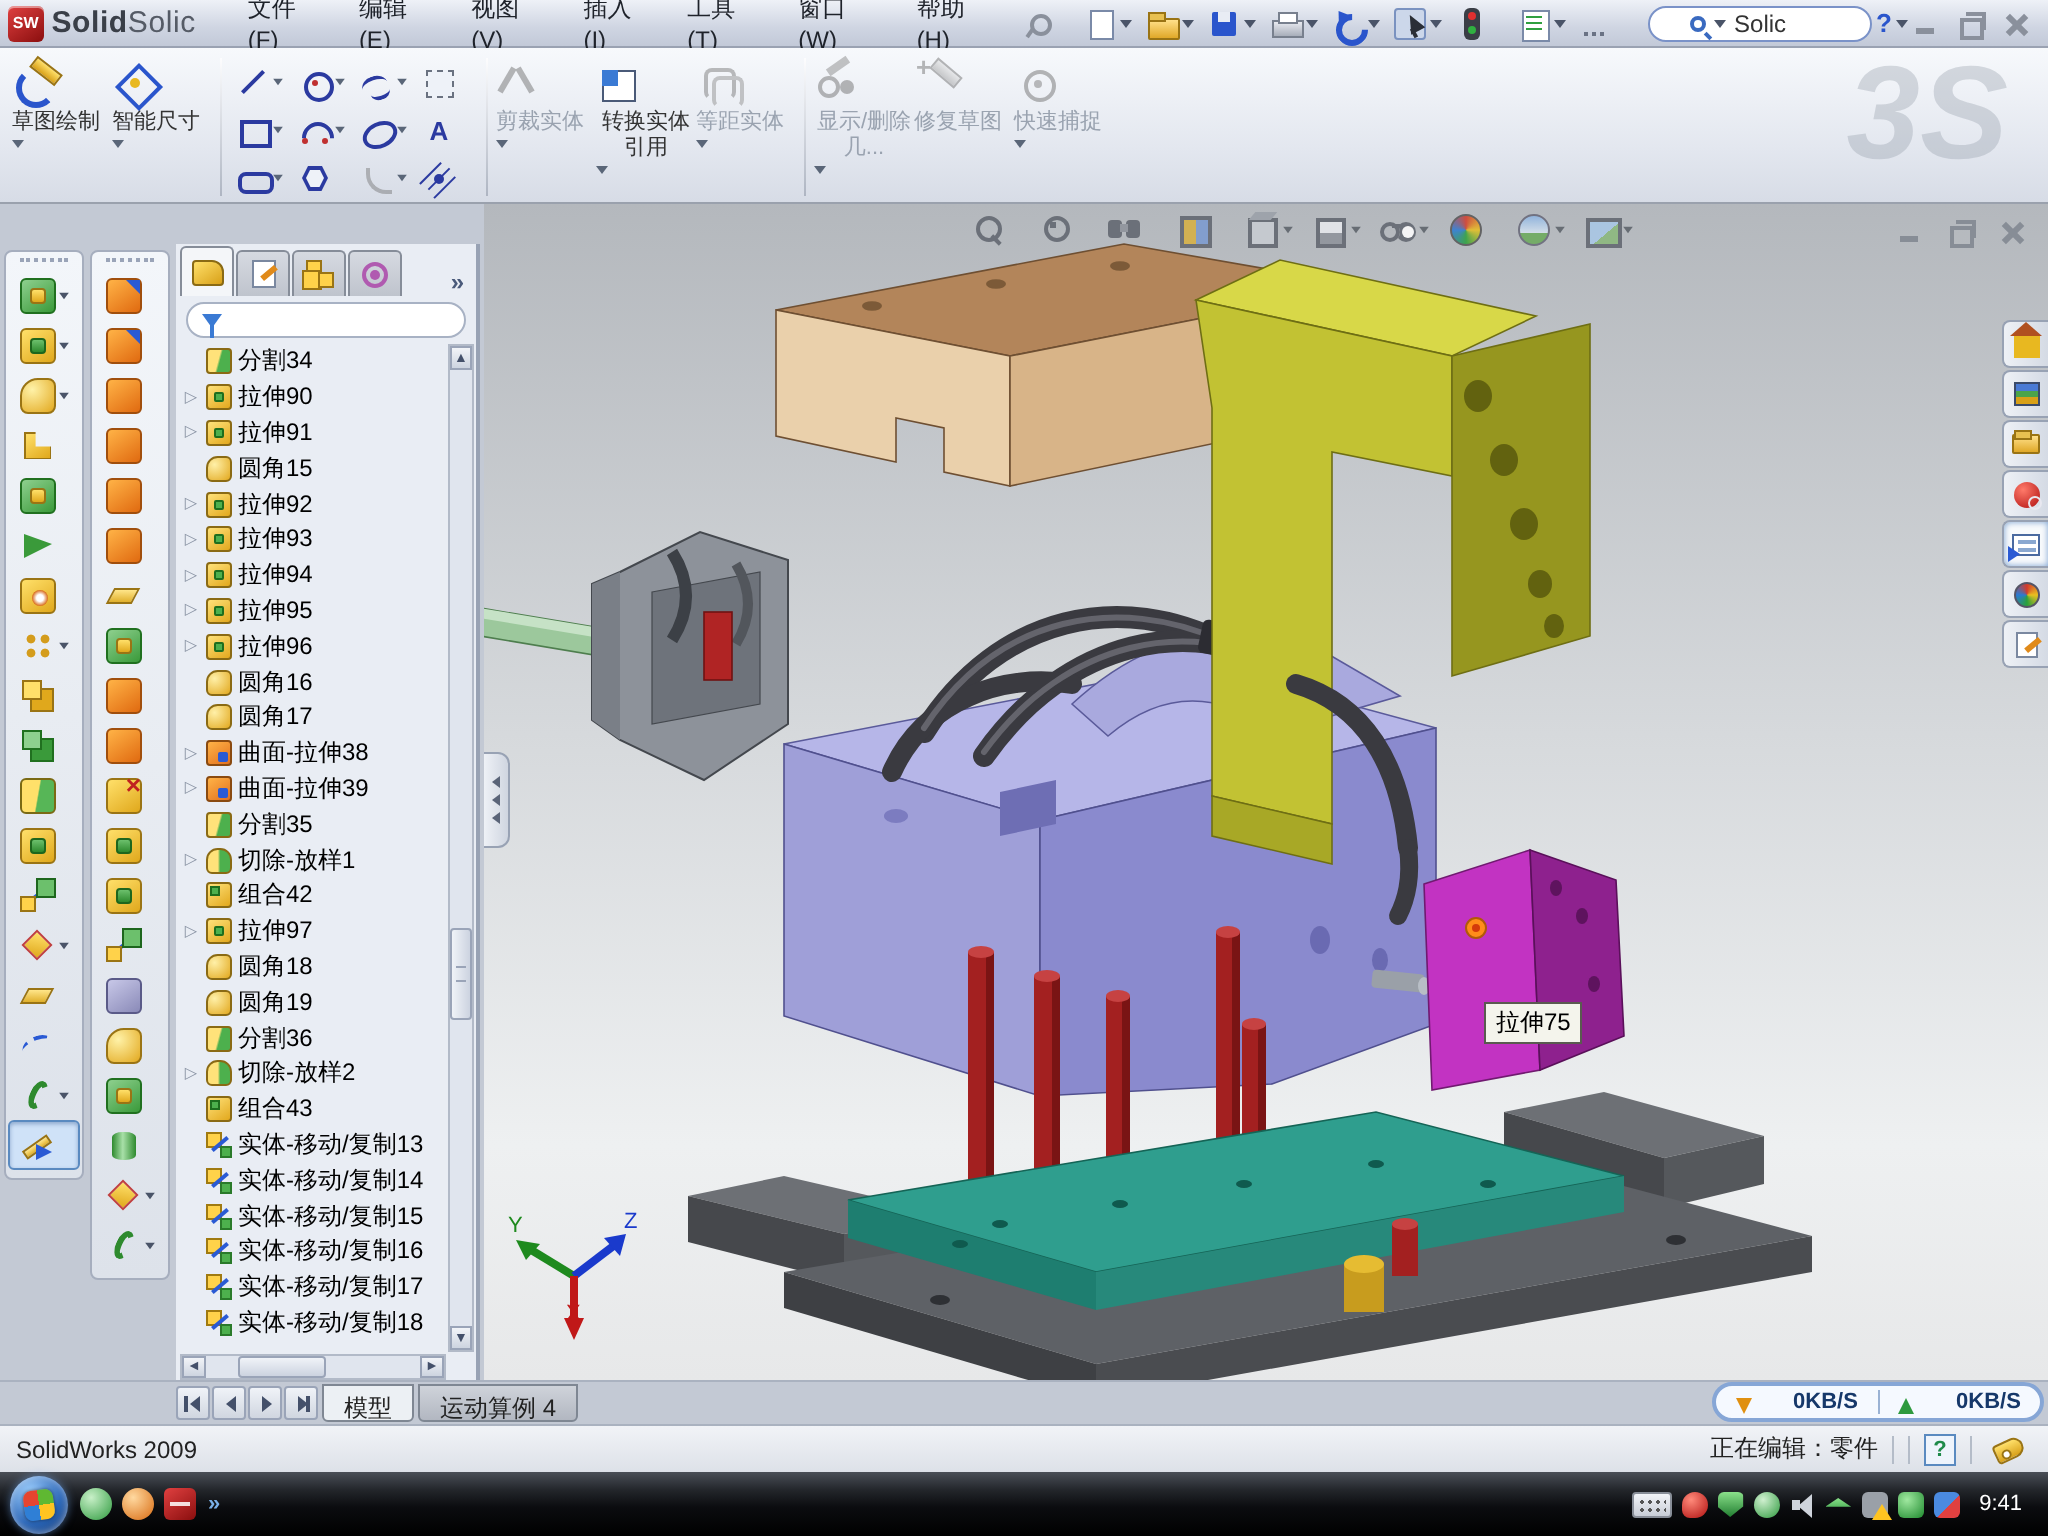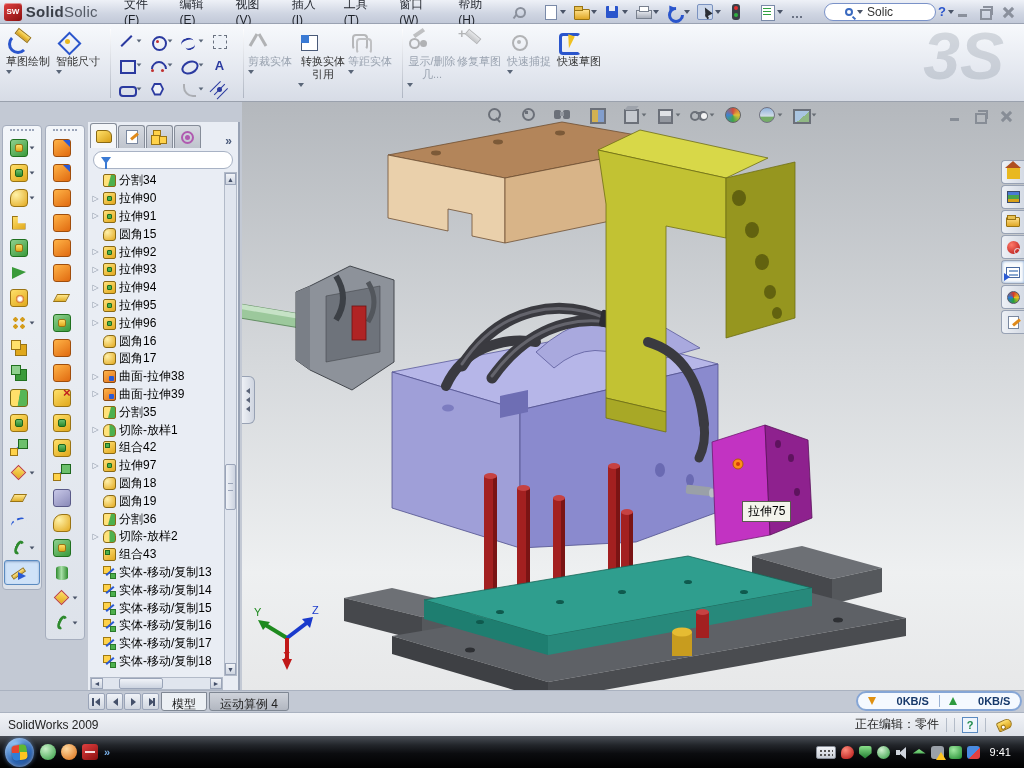--- a/index.html
+++ b/index.html
@@ -260,21 +260,21 @@
 #navbtns{display:flex;gap:1px;margin-left:88px}
 .nb{width:17px;height:17px;background:linear-gradient(#f0f3f8,#d0d6e0);border:1px solid #9aa4b8;border-radius:2px;position:relative}
 .nb i{position:absolute;left:6px;top:4px;width:0;height:0;border-top:4px solid transparent;border-bottom:4px solid transparent}
 .nb .tl{border-right:5px solid #44506a}
 .nb .tr{border-left:5px solid #44506a}
 .nb .bar-l{position:absolute;left:3px;top:4px;width:2px;height:8px;background:#44506a}
 .nb .bar-r{position:absolute;right:3px;top:4px;width:2px;height:8px;background:#44506a}
 .btab{padding:3px 10px 2px;margin-left:2px;background:linear-gradient(#cfd3da,#b2b7c1);border:1px solid #7f8793;font-size:12px;height:19px;border-radius:0 0 3px 3px}
 .btab.on{background:#ecEFf3;background:#ecf0f4}
 #netwidget{position:absolute;left:856px;top:691px;width:166px;height:20px;background:#f5f9ff;border:2px solid #86a6d6;border-radius:10px;display:flex;align-items:center;justify-content:space-evenly;font-size:11px;font-weight:bold;color:#16386a;z-index:9}
-.netcell{display:flex;align-items:center;gap:21px}
+.netcell{display:flex;align-items:flex-end;gap:21px}
 .arr-dn{width:0;height:0;border-left:4px solid transparent;border-right:4px solid transparent;border-top:8px solid #e09010}
 .arr-up{width:0;height:0;border-left:4px solid transparent;border-right:4px solid transparent;border-bottom:8px solid #2e9a3e}
 .netsep{width:1px;height:12px;background:#9ab2d4}
 
 
 #statusbar{position:absolute;left:0;top:712px;width:1024px;height:24px;background:linear-gradient(#f1f3f7,#dde1e8);border-top:1px solid #aab2c0;display:flex;align-items:center;padding:0 8px}
 #sbright{margin-left:auto;display:flex;align-items:center;gap:7px}
 .sbsep{width:1px;height:14px;background:#b4bcc8}
 #helpbadge{width:16px;height:16px;border:1px solid #5a8ac0;background:#eef4fc;color:#1e8a4a;font-weight:bold;font-size:11px;display:flex;align-items:center;justify-content:center}
 #tagicon{width:15px;height:10px;background:linear-gradient(#ffe06a,#d8a018);border:1px solid #9a7414;border-radius:2px 5px 5px 2px;transform:rotate(-25deg);position:relative;margin:0 4px}
@@ -516,25 +516,20 @@
           <span>修复草图</span>
           <span class="rcaret" style="visibility: hidden;"></span>
         </div>
 
         <div class="rbig dis">
           <span class="ric rb-snap"></span>
           <span>快速捕捉</span>
           <span class="rcaret"></span>
         </div>
 
-        <div class="rbig">
-          <span class="ric rb-rapid"></span>
-          <span>快速草图</span>
-          <span class="rcaret" style="visibility: hidden;"></span>
-        </div>
       </div>
     <span id="watermark">3S</span>
   </div>
 
 
   <div id="viewport">
     <svg id="model" width="782" height="588" viewBox="242 102 782 588">
 
       <g>
         <polygon points="228,302 318,317 318,331 228,316" fill="#9cc89c" stroke="#4e7e4e" stroke-width="0.8"></polygon>

